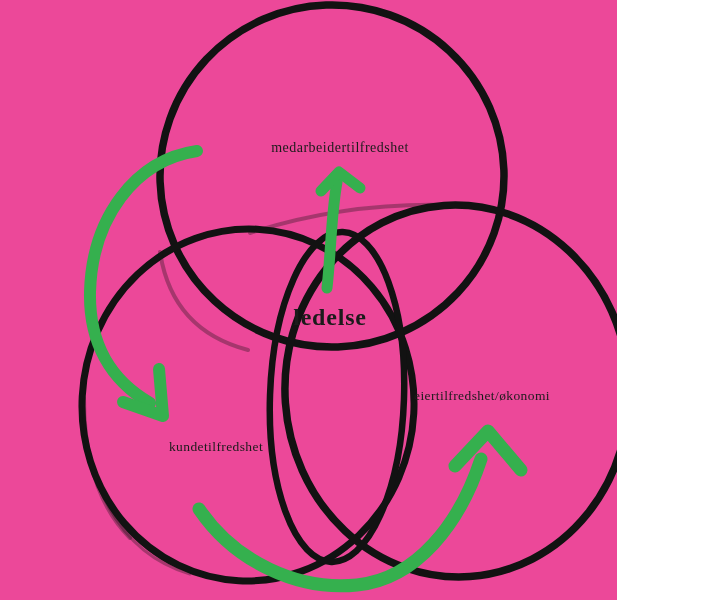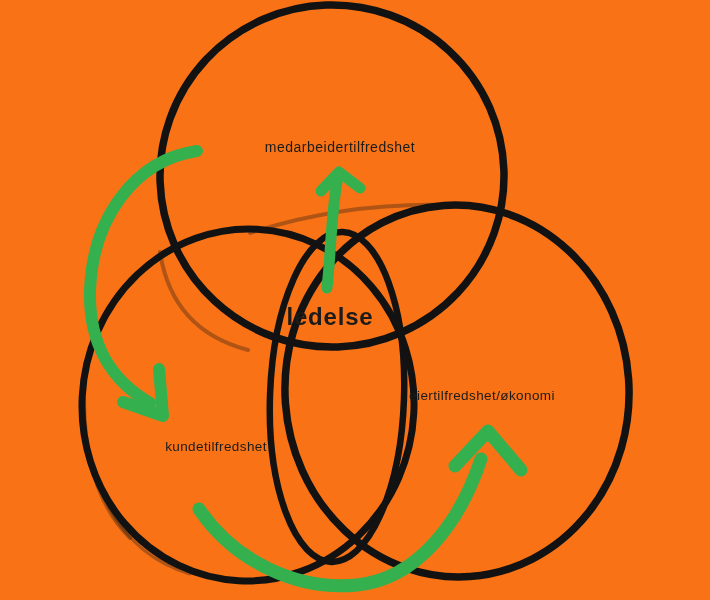--- a/index.html
+++ b/index.html
@@ -2,25 +2,25 @@
 <html><head>
 <meta charset="utf-8">
 <style>
   html, body {
     margin: 0;
     padding: 0;
     background: #ffffff;
   }
   .stage {
     position: relative;
-    width: 710px;
+    width: 617px;
     height: 600px;
-    background: #f97316;
+    background: #ec4899;
     overflow: hidden;
-    font-family: Liberation Sans, sans-serif;
+    font-family: Liberation Serif, serif;
   }
   svg { display: block; }
   .circle-stroke {
     fill: none;
     stroke-linecap: round;
   }
   .sketch-stroke {
     fill: none;
     stroke-linecap: round;
   }

